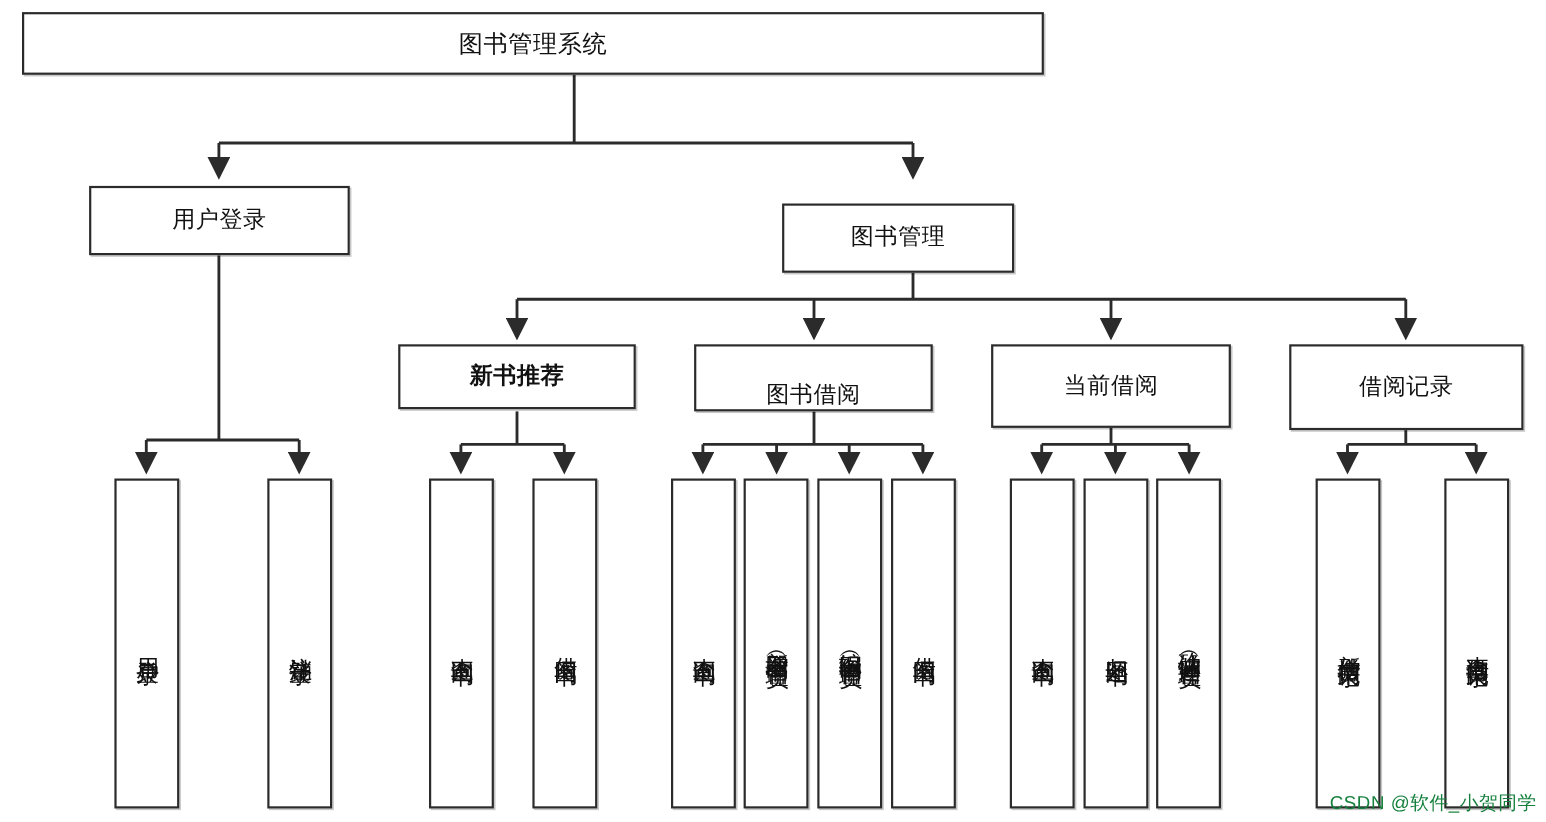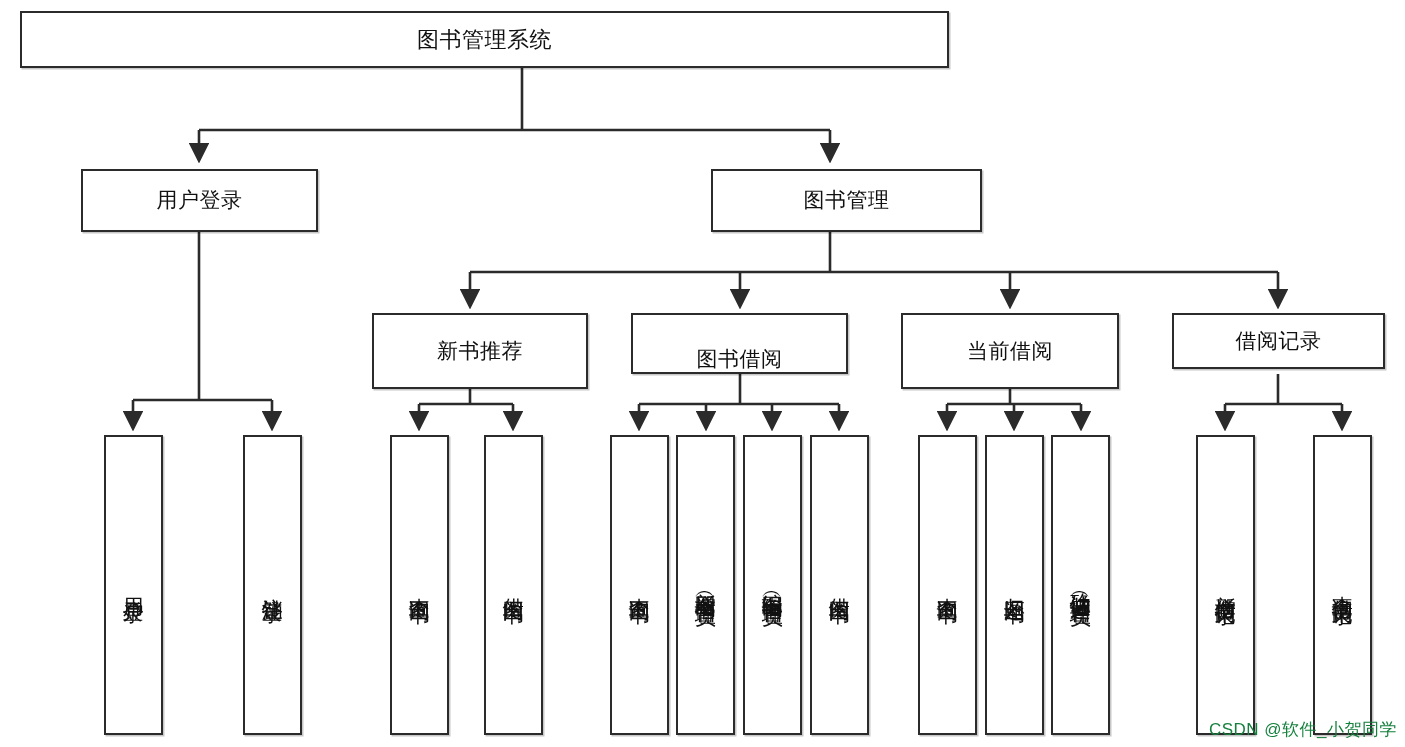--- a/index.html
+++ b/index.html
@@ -126,34 +126,34 @@
     </g>
   </svg>
 
   <div class="node root h" style="left:20px; top:11px; width:929px; height:57px;">
     <span class="label">图书管理系统</span>
   </div>
 
   <div class="node h" style="left:81px; top:169px; width:237px; height:63px;">
     <span class="label">用户登录</span>
   </div>
-  <div class="node h" style="left:711px; top:169px; width:271px; height:63px;align-items:center;">
+  <div class="node h" style="left:711px; top:185px; width:211px; height:63px;align-items:center;">
     <span class="label">图书管理</span>
   </div>
 
-  <div class="node h" style="left:372px; top:313px; width:216px; height:76px;">
+  <div class="node h" style="left:362px; top:313px; width:216px; height:59px;font-weight:bold;">
     <span class="label">新书推荐</span>
   </div>
   <div class="node h" style="left:631px; top:313px; width:217px; height:61px;align-items:flex-end;">
     <span class="label">图书借阅</span>
   </div>
   <div class="node h" style="left:901px; top:313px; width:218px; height:76px;">
     <span class="label">当前借阅</span>
   </div>
-  <div class="node h" style="left:1172px; top:313px; width:213px; height:56px;">
+  <div class="node h" style="left:1172px; top:313px; width:213px; height:78px;">
     <span class="label">借阅记录</span>
   </div>
 
   <div class="node v" style="left:104px; top:435px; width:59px; height:300px;">
     <span class="label">用户登录</span>
   </div>
   <div class="node v" style="left:243px; top:435px; width:59px; height:300px;">
     <span class="label">注销登录</span>
   </div>
 

